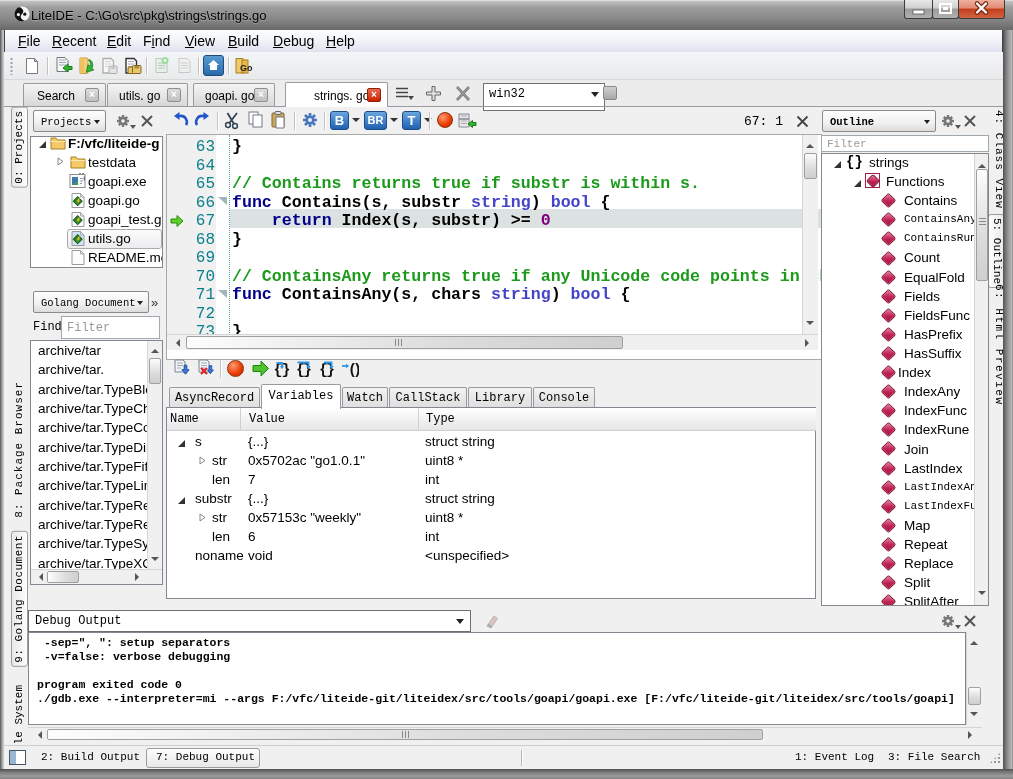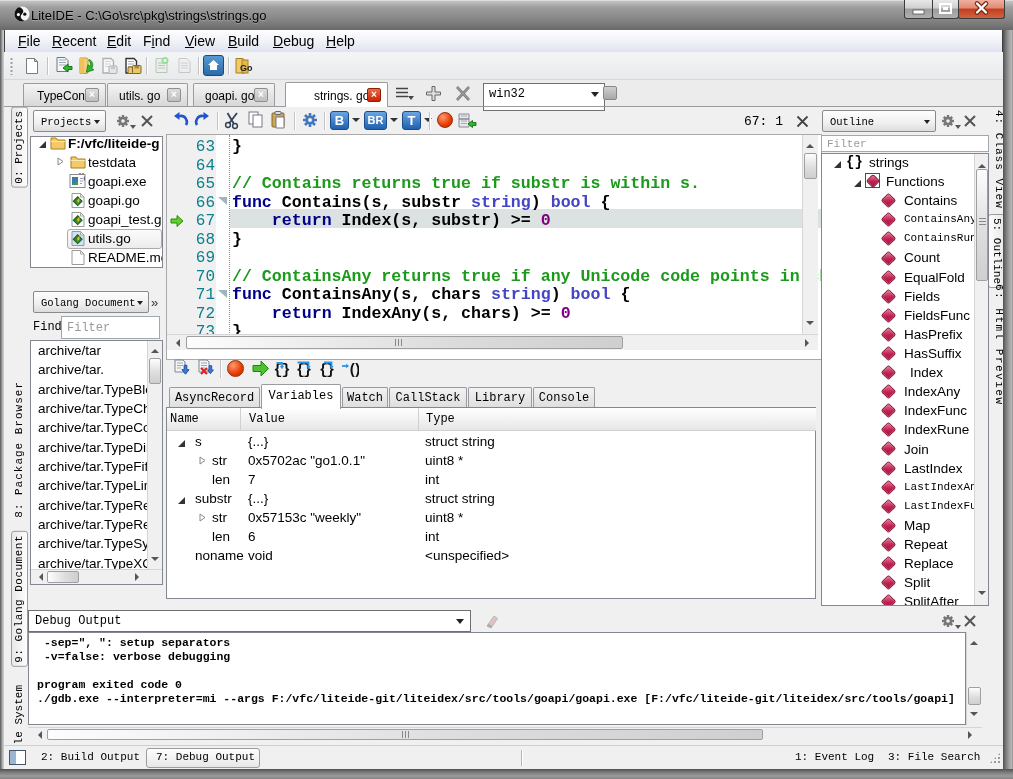--- a/index.html
+++ b/index.html
@@ -169,21 +169,21 @@
         </svg></div>
   <div class="tsep" style="left:224px"></div>
   <svg class="abs" style="left:229px;top:4px" width="20" height="20" viewBox="0 0 20 20">
     <path d="M3 2.5 h7 l2 2.5 h0 v12 h-9z" fill="#f0c96c" stroke="#a88018"></path>
     <rect x="9" y="4" width="6" height="13" fill="#e8b84c" stroke="#a88018"></rect>
     <text x="7" y="15" font-family="Liberation Sans" font-weight="bold" font-size="9" fill="#222">Go</text>
       </svg>
  </div>
  <div id="tabbar" class="abs">
   <div class="tab" style="left:19px;width:81px;">
-        <span class="lbl" style="left:13px">TypeCon</span>
+        <span class="lbl" style="left:13px">Search</span>
         <span class="cls">×</span>
       </div>
   <div class="tab" style="left:103px;width:79px;">
         <span class="lbl" style="left:11px">utils. go</span>
         <span class="cls">×</span>
       </div>
   <div class="tab" style="left:189px;width:80px;">
         <span class="lbl" style="left:11px">goapi. go</span>
         <span class="cls">×</span>
       </div>
@@ -400,21 +400,20 @@
     <svg class="abs" style="left:51px;top:154.5px" width="9" height="8">
           <path d="M0 0 h9 v8z" fill="#9fb6ba"></path>
         </svg>
     <div class="cline" style="top:2px;">}</div>
     <div class="cline" style="top:39px;"><span class="cm">// Contains returns true if substr is within s.</span></div>
     <div class="cline" style="top:57.5px;"><span class="kw">func</span> Contains(s, substr <span class="dt">string</span>) <span class="dt">bool</span> {</div>
     <div class="cline" style="top:76px;">    <span class="kw">return</span> Index(s, substr) &gt;= <span class="num">0</span></div>
     <div class="cline" style="top:94.5px;">}</div>
     <div class="cline" style="top:131.5px;"><span class="cm">// ContainsAny returns true if any Unicode code points in chars</span></div>
     <div class="cline" style="top:150px;"><span class="kw">func</span> ContainsAny(s, chars <span class="dt">string</span>) <span class="dt">bool</span> {</div>
-    <div class="cline" style="top:168.5px;">    <span class="kw">return</span> IndexAny(s, chars) &gt;= <span class="num">0</span></div>
     <div class="cline" style="top:187px;">}</div>
     <div class="sb" style="left:635px;top:0;width:16px;height:199px;border-width:0 0 0 1px;">
       <div class="arr" style="left:3px;top:5px;border-bottom-color:#555;"></div>
       <div class="sbthumb" style="left:1px;top:18px;width:13px;height:26px;"></div>
       <div class="arr" style="left:3px;bottom:5px;border-top-color:#555;"></div>
         </div>
     <div class="sb" style="left:0;top:199px;width:651px;height:16px;border-width:1px 0 0 0;">
       <div class="arr" style="left:5px;top:4px;border-right-color:#555;"></div>
       <div class="sbthumb sbthumbh" style="left:19px;top:1px;width:437px;height:13px;"></div>
       <div class="abs" style="left:228px;top:4px;width:1px;height:7px;background:#888;box-shadow:3px 0 0 #888,6px 0 0 #888;"></div>
@@ -520,21 +519,21 @@
         <span class="vrow" style="left:81px;top:102px;">0x57153c "weekly"</span>
         <span class="vrow" style="left:258px;top:102px;">uint8 *</span>
     <span class="vrow" style="left:45px;top:121px;">len</span>
         <span class="vrow" style="left:81px;top:121px;">6</span>
         <span class="vrow" style="left:258px;top:121px;">int</span>
     <span class="vrow" style="left:28px;top:140px;">noname</span>
         <span class="vrow" style="left:81px;top:140px;">void</span>
         <span class="vrow" style="left:258px;top:140px;">&lt;unspecified&gt;</span>
   </div>
 
-  <div class="combo" style="left:818px;top:3px;width:114px;">
+  <div class="combo" style="left:818px;top:3px;width:114px;font-weight:bold;">
         <span class="ctxt">Outline</span>
         <span class="carr"></span>
       </div>
   <svg class="abs" style="left:936px;top:6px" width="22" height="17" viewBox="0 0 22 17">
    <g fill="#777">
           <circle cx="8" cy="8" r="4.2"></circle>
           <g stroke="#777" stroke-width="2.4">
             <path d="M8 2v12M2 8h12M3.8 3.8l8.4 8.4M12.2 3.8l-8.4 8.4"></path>
           </g>
           <circle cx="8" cy="8" r="1.8" fill="#f0f0f0"></circle>
@@ -571,21 +570,21 @@
     <span class="orow" style="left:82px;top:116px;">EqualFold</span>
     <div class="diam" style="left:61px;top:137px;"></div>
     <span class="orow" style="left:82px;top:135px;">Fields</span>
     <div class="diam" style="left:61px;top:156px;"></div>
     <span class="orow" style="left:82px;top:154px;">FieldsFunc</span>
     <div class="diam" style="left:61px;top:175px;"></div>
     <span class="orow" style="left:82px;top:173px;">HasPrefix</span>
     <div class="diam" style="left:61px;top:194px;"></div>
     <span class="orow" style="left:82px;top:192px;">HasSuffix</span>
     <div class="diam" style="left:61px;top:213px;"></div>
-    <span class="orow" style="left:88px;top:211px;">Index</span>
+    <span class="orow" style="left:76px;top:211px;">Index</span>
     <div class="diam" style="left:61px;top:232px;"></div>
     <span class="orow" style="left:82px;top:230px;">IndexAny</span>
     <div class="diam" style="left:61px;top:251px;"></div>
     <span class="orow" style="left:82px;top:249px;">IndexFunc</span>
     <div class="diam" style="left:61px;top:270px;"></div>
     <span class="orow" style="left:82px;top:268px;">IndexRune</span>
     <div class="diam" style="left:61px;top:289px;"></div>
     <span class="orow" style="left:82px;top:288px;">Join</span>
     <div class="diam" style="left:61px;top:309px;"></div>
     <span class="orow" style="left:82px;top:307px;">LastIndex</span>

